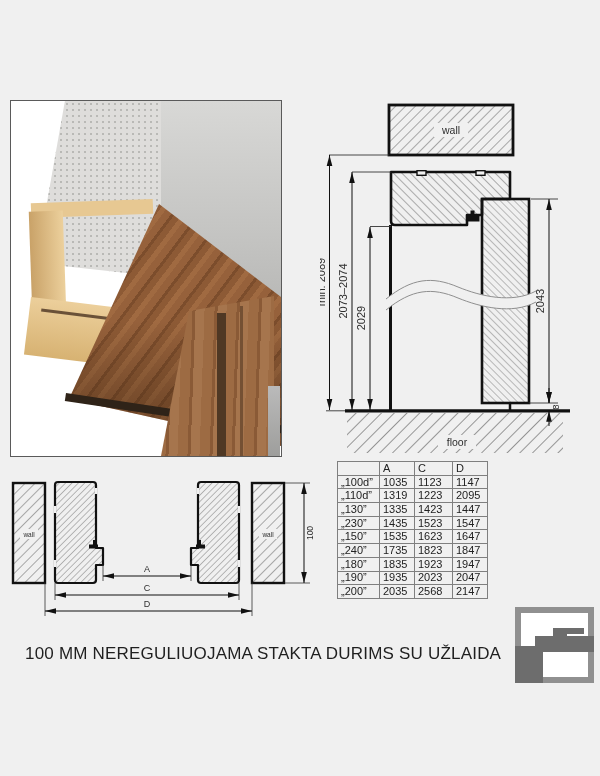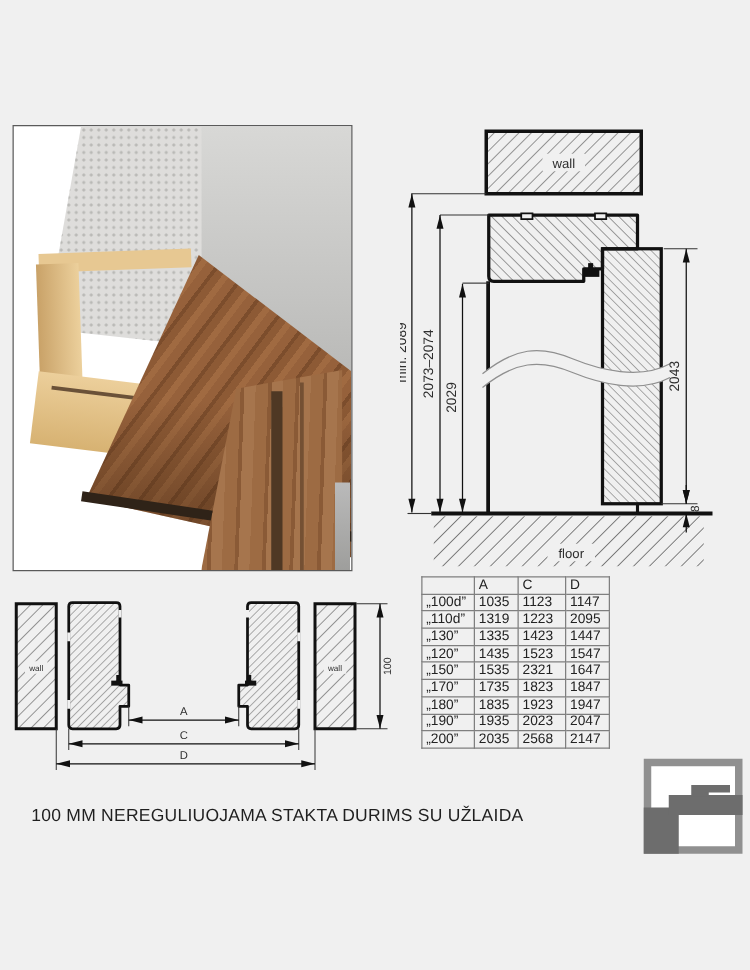--- a/index.html
+++ b/index.html
@@ -47,21 +47,21 @@
   svg text{font-family:"Liberation Sans",sans-serif;fill:#2e2e2e;}
 
   
   table.size{border-collapse:collapse;background:transparent;}
   table.size th,table.size td{border:1px solid #7f7f7f;font-size:11px;line-height:1;
     padding:0 3px;height:12.7px;color:#222;font-weight:normal;text-align:left;
     font-family:"Liberation Sans",sans-serif;white-space:nowrap;}
   table.size col.c0{width:42px} table.size col.c1{width:35px}
   table.size col.c2{width:38px} table.size col.c3{width:35px}
 
-  .caption{left:25px;top:644px;width:500px;font-size:14px;letter-spacing:.2px;
+  .caption{left:25px;top:644px;width:500px;font-size:17px;letter-spacing:.2px;
     color:#1f1f1f;white-space:nowrap;}
 
   
   .logo{left:515px;top:607px;width:79px;height:76px;background:#909090;}
   .logo .inner{position:absolute;left:6px;top:6px;right:6px;bottom:6px;background:#fff;}
   .logo .blk{position:absolute;background:#6d6d6d;}
 </style>
 </head>
 <body>
 
@@ -240,33 +240,33 @@
           <td>1223</td>
           <td>2095</td>
         </tr>
         <tr>
           <td>„130”</td>
           <td>1335</td>
           <td>1423</td>
           <td>1447</td>
         </tr>
         <tr>
-          <td>„120”</td>
+          <td>„230”</td>
           <td>1435</td>
           <td>1523</td>
           <td>1547</td>
         </tr>
         <tr>
           <td>„150”</td>
           <td>1535</td>
-          <td>2321</td>
+          <td>1623</td>
           <td>1647</td>
         </tr>
         <tr>
-          <td>„170”</td>
+          <td>„240”</td>
           <td>1735</td>
           <td>1823</td>
           <td>1847</td>
         </tr>
         <tr>
           <td>„180”</td>
           <td>1835</td>
           <td>1923</td>
           <td>1947</td>
         </tr>

